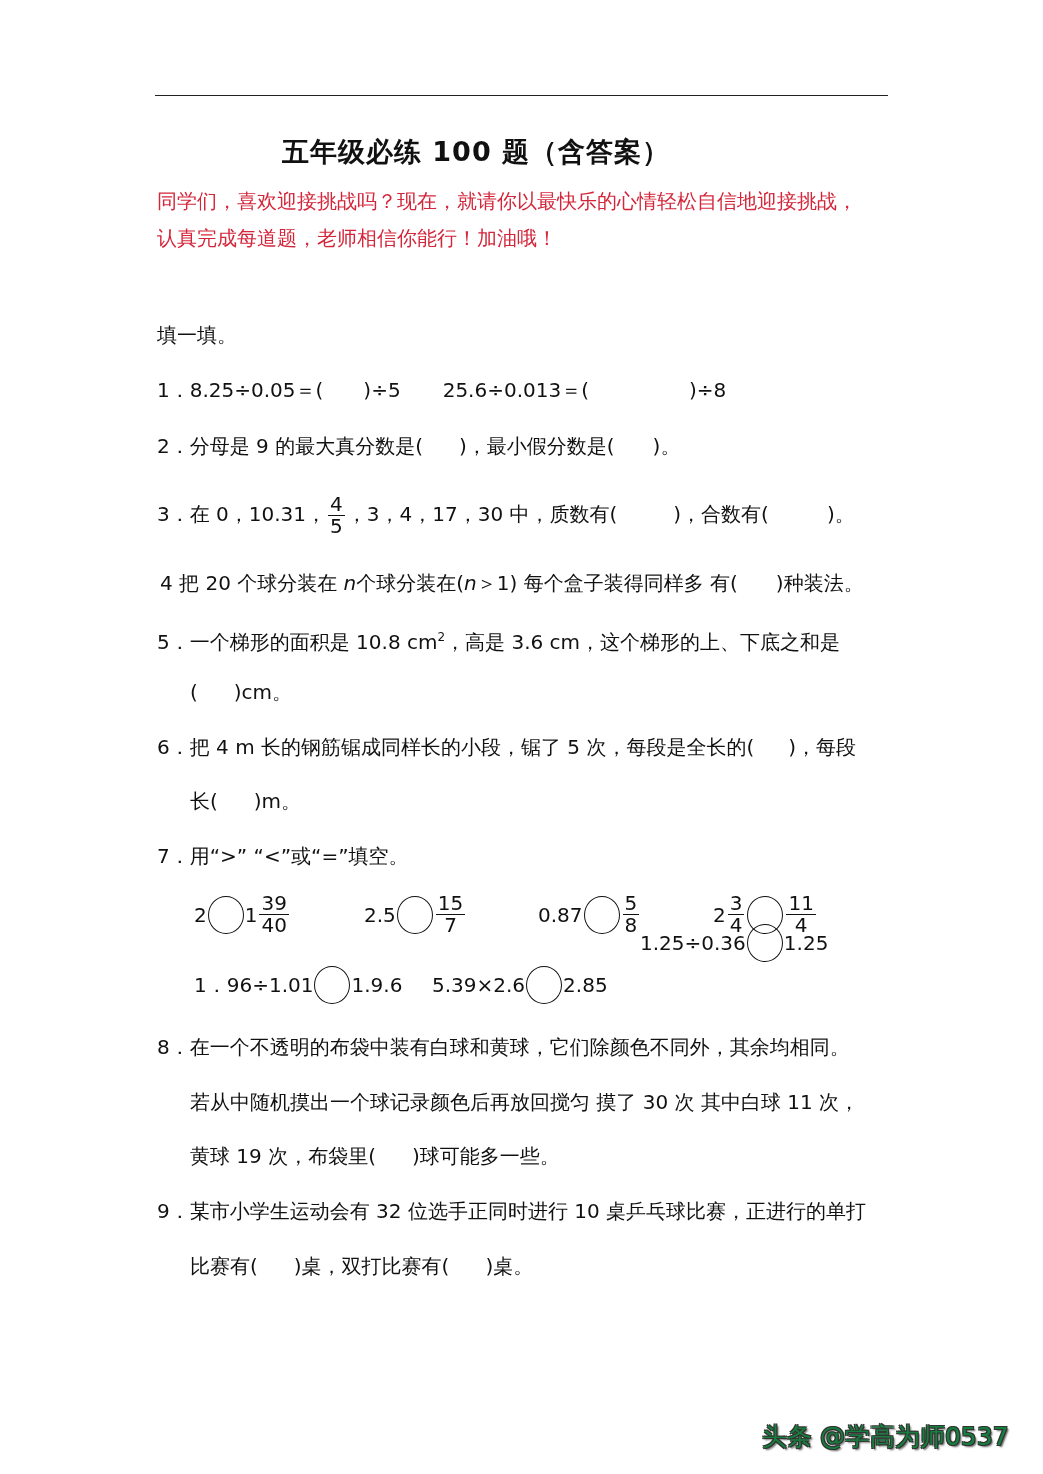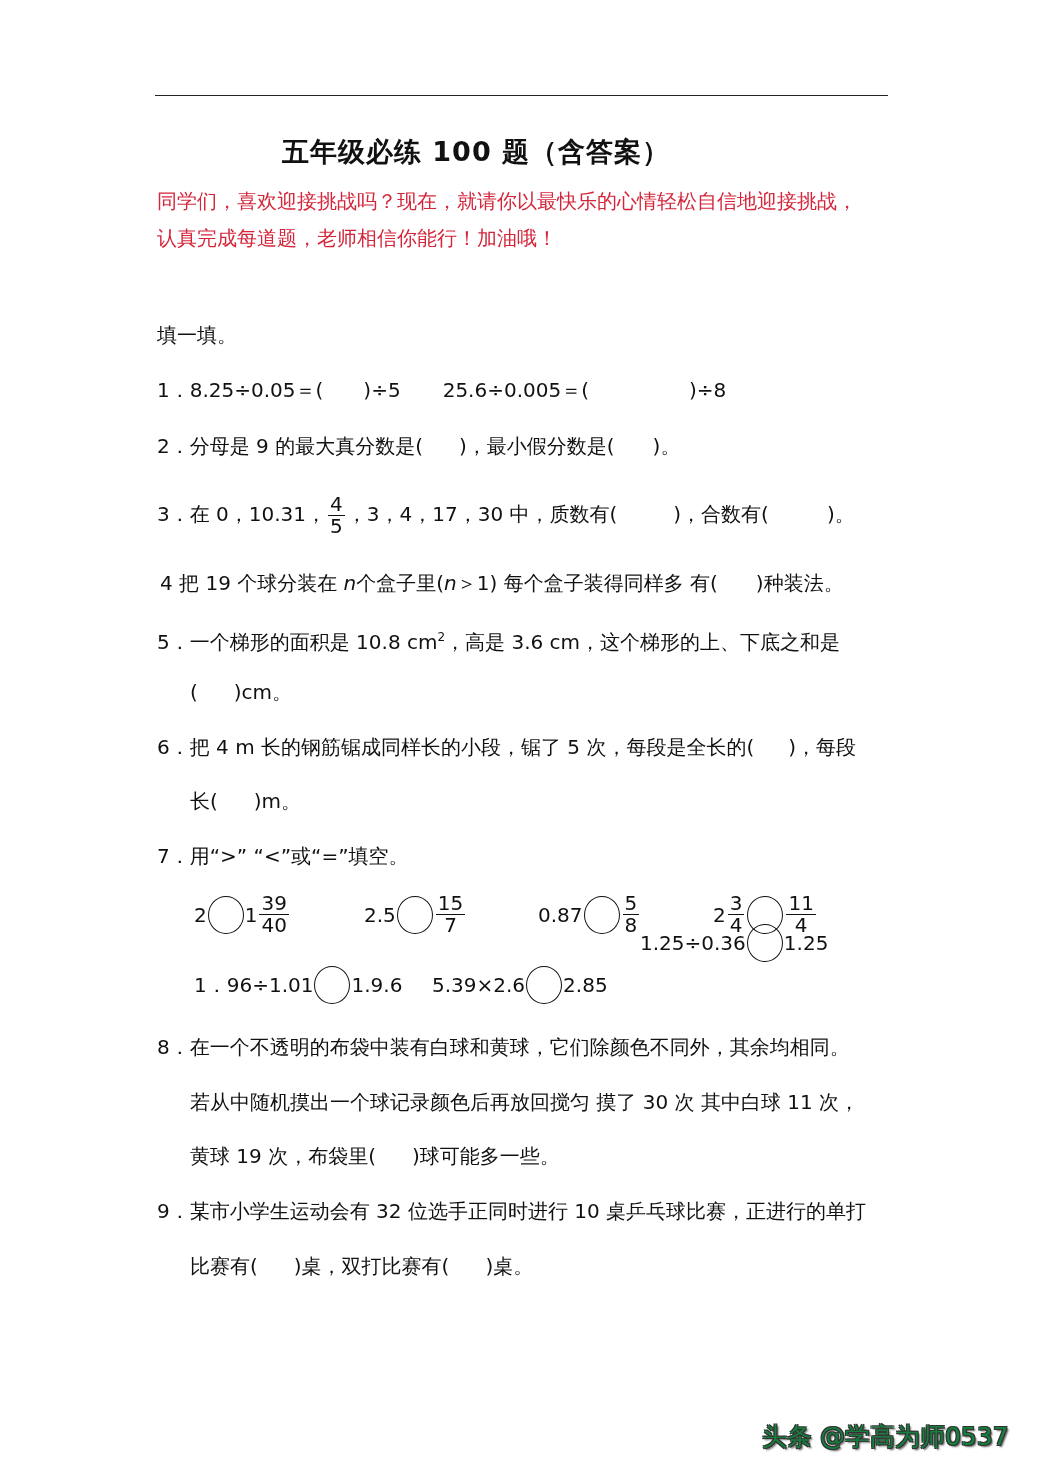--- a/index.html
+++ b/index.html
@@ -30,36 +30,36 @@
 
 <div class="rule"></div>
 
 <div class="title">五年级必练 100 题（含答案）</div>
 <div class="intro" style="top:188px">同学们，喜欢迎接挑战吗？现在，就请你以最快乐的心情轻松自信地迎接挑战，</div>
 <div class="intro" style="top:225px">认真完成每道题，老师相信你能行！加油哦！</div>
 
 <div class="section">填一填。</div>
 
 <div class="line" style="top:376px">
-  <span>1．8.25÷0.05＝(</span><span class="gap" style="width:40px"></span><span>)÷5</span><span class="gap" style="width:42px"></span><span>25.6÷0.005＝(</span><span class="gap" style="width:100px"></span><span>)÷8</span>
+  <span>1．8.25÷0.05＝(</span><span class="gap" style="width:40px"></span><span>)÷5</span><span class="gap" style="width:42px"></span><span>25.6÷0.013＝(</span><span class="gap" style="width:100px"></span><span>)÷8</span>
 </div>
 
 <div class="line" style="top:432px">
   <span>2．分母是 9 的最大真分数是(</span><span class="gap" style="width:36px"></span><span>)，最小假分数是(</span><span class="gap" style="width:38px"></span><span>)。</span>
 </div>
 
 <div class="line" style="top:484px; line-height:60px">
   <span>3．在 0，10.31，</span><span class="frac">
       <span class="num">4</span>
       <span class="den">5</span>
     </span><span>，3，4，17，30 中，质数有(</span><span class="gap" style="width:56px"></span><span>)，合数有(</span><span class="gap" style="width:58px"></span><span>)。</span>
 </div>
 
 <div class="line" style="top:569px; left:160px">
-  <span>4 把 19 个球分装在 </span><span class="ital">n</span><span>个盒子里(</span><span class="ital">n</span><span>＞1) 每个盒子装得同样多 有(</span><span class="gap" style="width:38px"></span><span>)种装法。</span>
+  <span>4 把 20 个球分装在 </span><span class="ital">n</span><span>个球分装在(</span><span class="ital">n</span><span>＞1) 每个盒子装得同样多 有(</span><span class="gap" style="width:38px"></span><span>)种装法。</span>
 </div>
 
 <div class="line" style="top:623px">
   <span>5．一个梯形的面积是 10.8 cm</span><span class="sup">2</span><span>，高是 3.6 cm，这个梯形的上、下底之和是</span>
 </div>
 <div class="line indent" style="top:678px">
   <span>(</span><span class="gap" style="width:36px"></span><span>)cm。</span>
 </div>
 
 <div class="line" style="top:733px">

